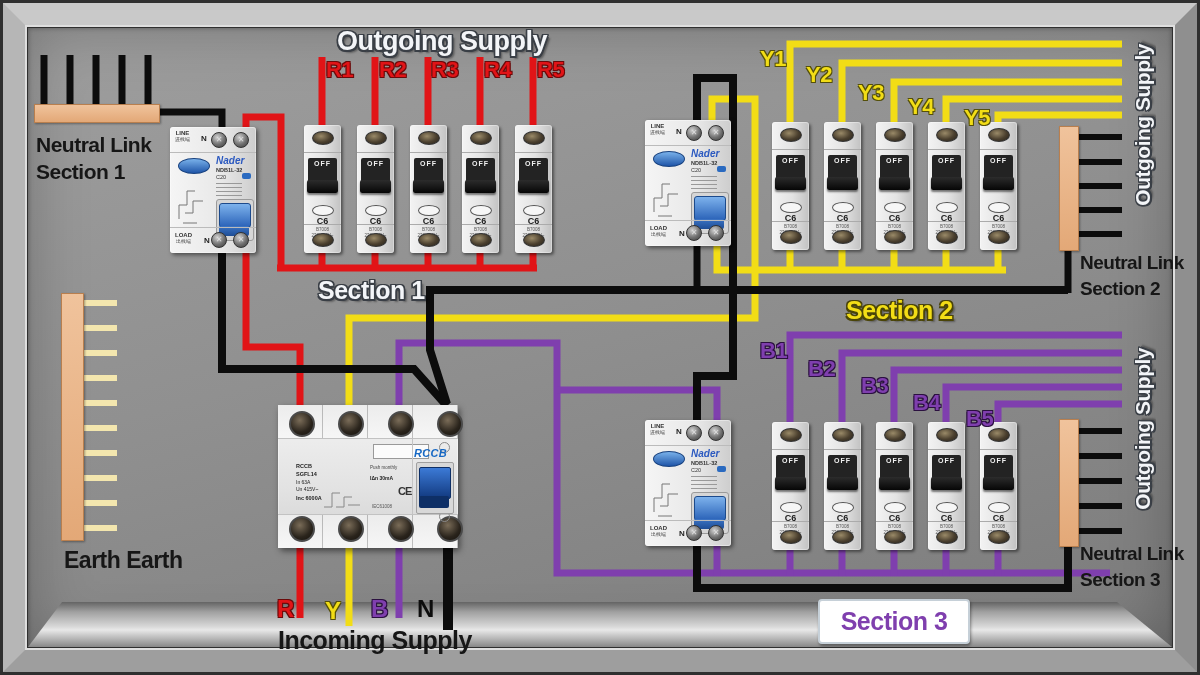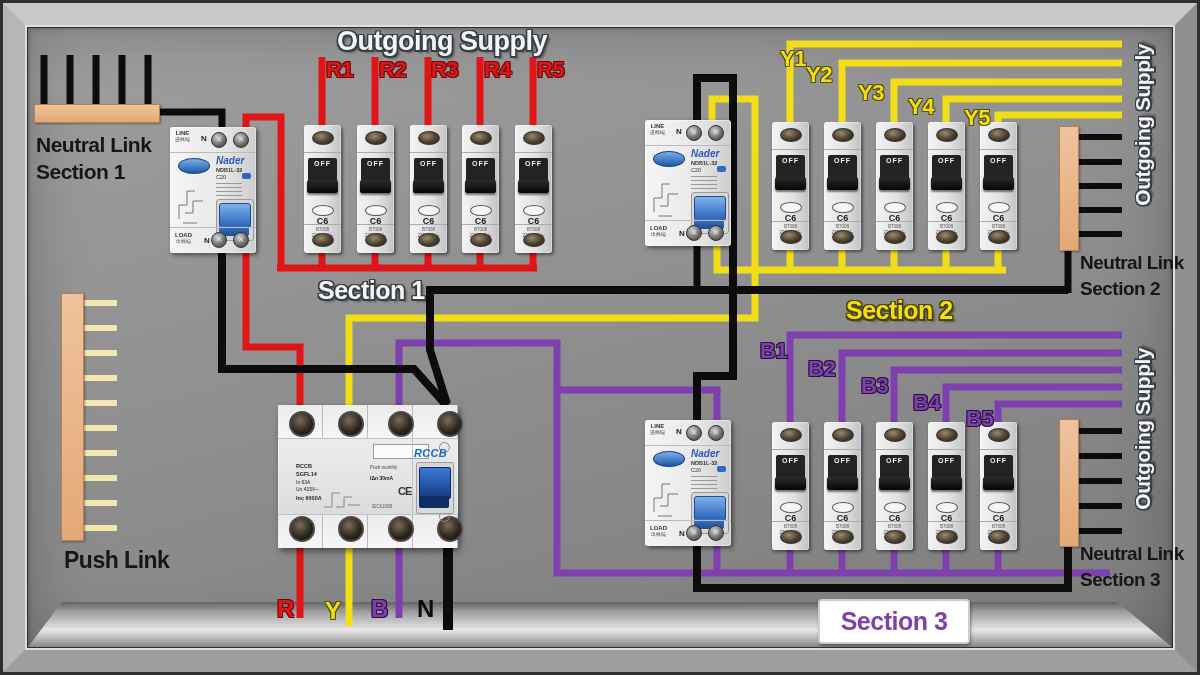--- a/index.html
+++ b/index.html
@@ -636,31 +636,32 @@
   <div class="lbl outl v-label" style="left:1131px;top:44px">Outgoing Supply</div>
   <div class="lbl outl v-label" style="left:1131px;top:348px">Outgoing Supply</div>
   <div class="lbl blk" style="left:1080px;top:250px;font-size:19px;line-height:1.35">
     <span style="display:block">Neutral Link</span>
     <span style="display:block">Section 2</span>
   </div>
   <div class="lbl blk" style="left:1080px;top:541px;font-size:19px;line-height:1.35">
     <span style="display:block">Neutral Link</span>
     <span style="display:block">Section 3</span>
   </div>
-  <div class="lbl blk" style="left:64px;top:547px;font-size:23px">Push Link</div>
+  <div class="lbl blk" style="left:64px;top:547px;font-size:23px">Earth Earth</div>
+  <div class="lbl blk" style="left:278px;top:626px;font-size:25px">Incoming Supply</div>
   <div class="badge" style="left:818px;top:599px;width:148px;height:41px">
     <span>Section 3</span>
   </div>
   <div id="tags">
       <div class="lbl tag-r" style="left:326px;top:57px;font-size:22px">R1</div>
       <div class="lbl tag-r" style="left:379px;top:57px;font-size:22px">R2</div>
       <div class="lbl tag-r" style="left:431px;top:57px;font-size:22px">R3</div>
       <div class="lbl tag-r" style="left:484px;top:57px;font-size:22px">R4</div>
       <div class="lbl tag-r" style="left:537px;top:57px;font-size:22px">R5</div>
-      <div class="lbl tag-y" style="left:780px;top:46px;font-size:22px">Y1</div>
+      <div class="lbl tag-y" style="left:760px;top:46px;font-size:22px">Y1</div>
       <div class="lbl tag-y" style="left:806px;top:62px;font-size:22px">Y2</div>
       <div class="lbl tag-y" style="left:858px;top:80px;font-size:22px">Y3</div>
       <div class="lbl tag-y" style="left:908px;top:94px;font-size:22px">Y4</div>
       <div class="lbl tag-y" style="left:964px;top:105px;font-size:22px">Y5</div>
       <div class="lbl tag-b" style="left:760px;top:338px;font-size:22px">B1</div>
       <div class="lbl tag-b" style="left:808px;top:356px;font-size:22px">B2</div>
       <div class="lbl tag-b" style="left:861px;top:373px;font-size:22px">B3</div>
       <div class="lbl tag-b" style="left:913px;top:390px;font-size:22px">B4</div>
       <div class="lbl tag-b" style="left:966px;top:406px;font-size:22px">B5</div>
       <div class="lbl tag-r" style="left:277px;top:595px;font-size:24px">R</div>

